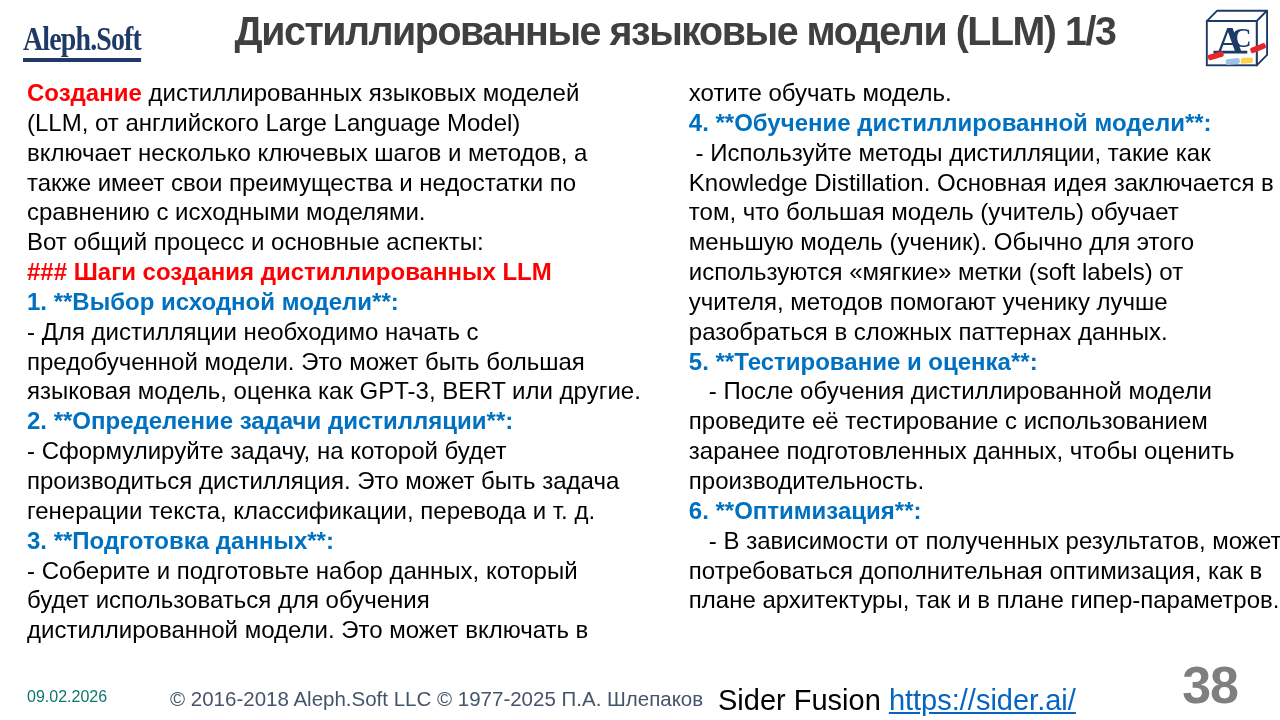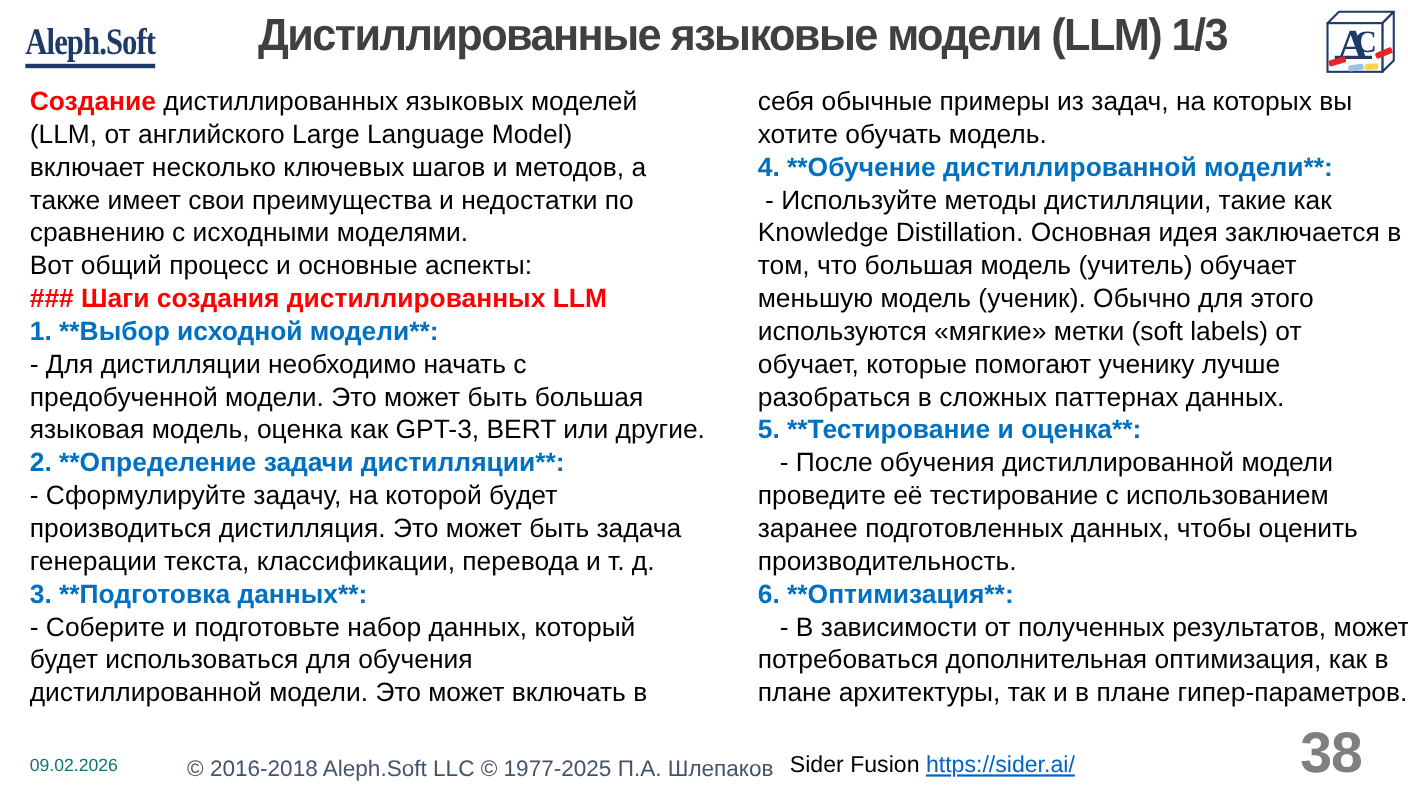--- a/index.html
+++ b/index.html
@@ -71,21 +71,21 @@
   .footer-date {
     position: absolute; left: 27px; top: 688px;
     font-size: 16px; color: #0f766e;
   }
   .footer-copyright {
     position: absolute; left: 170px; top: 687px;
     font-size: 20.5px; color: #44546a;
   }
   .footer-credit {
     position: absolute; left: 718px; top: 684px;
-    font-size: 21px; color: #000000;
+    font-size: 29px; color: #000000;
   }
   .footer-credit a {
     color: #0563c1; text-decoration: underline;
   }
   .page-number {
     position: absolute; right: 42px; top: 655px;
     font-size: 52px; font-weight: bold; color: #7f7f7f;
     letter-spacing: -1px;
   }
 </style>
@@ -129,29 +129,28 @@
       <div class="text-line"><span class="seg-blue">2. **Определение задачи дистилляции**:</span></div>
       <div class="text-line"><span class="seg-plain">- Сформулируйте задачу, на которой будет</span></div>
       <div class="text-line"><span class="seg-plain">производиться дистилляция. Это может быть задача</span></div>
       <div class="text-line"><span class="seg-plain">генерации текста, классификации, перевода и т. д.</span></div>
       <div class="text-line"><span class="seg-blue">3. **Подготовка данных**:</span></div>
       <div class="text-line"><span class="seg-plain">- Соберите и подготовьте набор данных, который</span></div>
       <div class="text-line"><span class="seg-plain">будет использоваться для обучения</span></div>
       <div class="text-line"><span class="seg-plain">дистиллированной модели. Это может включать в</span></div>
     </div>
   <div class="col right" id="col-right">
-      <div class="text-line"><span class="seg-plain">себя обычные примеры из задач, на которых вы</span></div>
       <div class="text-line"><span class="seg-plain">хотите обучать модель.</span></div>
       <div class="text-line"><span class="seg-blue">4. **Обучение дистиллированной модели**:</span></div>
       <div class="text-line"><span class="seg-plain"> - Используйте методы дистилляции, такие как</span></div>
       <div class="text-line"><span class="seg-plain">Knowledge Distillation. Основная идея заключается в</span></div>
       <div class="text-line"><span class="seg-plain">том, что большая модель (учитель) обучает</span></div>
       <div class="text-line"><span class="seg-plain">меньшую модель (ученик). Обычно для этого</span></div>
       <div class="text-line"><span class="seg-plain">используются «мягкие» метки (soft labels) от</span></div>
-      <div class="text-line"><span class="seg-plain">обучает, которые помогают ученику лучше</span></div>
+      <div class="text-line"><span class="seg-plain">учителя, методов помогают ученику лучше</span></div>
       <div class="text-line"><span class="seg-plain">разобраться в сложных паттернах данных.</span></div>
       <div class="text-line"><span class="seg-blue">5. **Тестирование и оценка**:</span></div>
       <div class="text-line"><span class="seg-plain">   - После обучения дистиллированной модели</span></div>
       <div class="text-line"><span class="seg-plain">проведите её тестирование с использованием</span></div>
       <div class="text-line"><span class="seg-plain">заранее подготовленных данных, чтобы оценить</span></div>
       <div class="text-line"><span class="seg-plain">производительность.</span></div>
       <div class="text-line"><span class="seg-blue">6. **Оптимизация**:</span></div>
       <div class="text-line"><span class="seg-plain">   - В зависимости от полученных результатов, может</span></div>
       <div class="text-line"><span class="seg-plain">потребоваться дополнительная оптимизация, как в</span></div>
       <div class="text-line"><span class="seg-plain">плане архитектуры, так и в плане гипер-параметров.</span></div>

